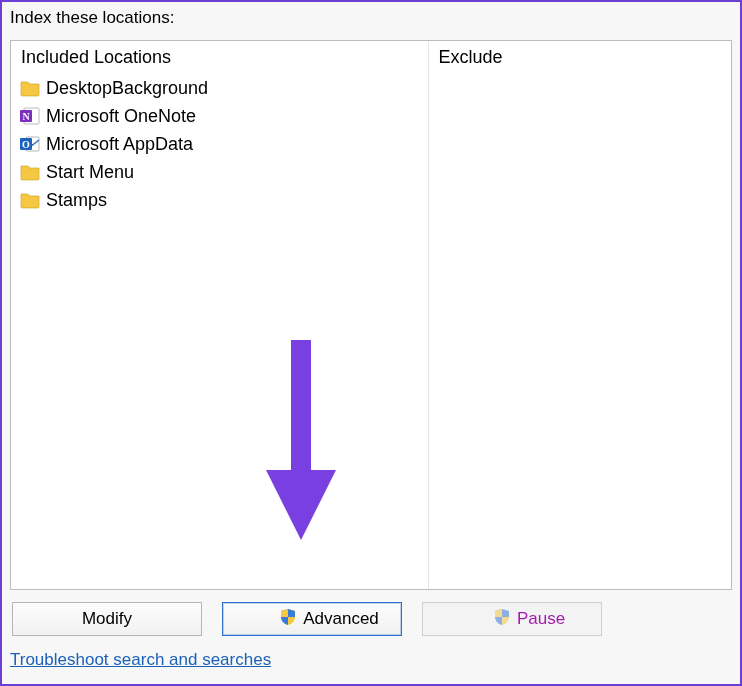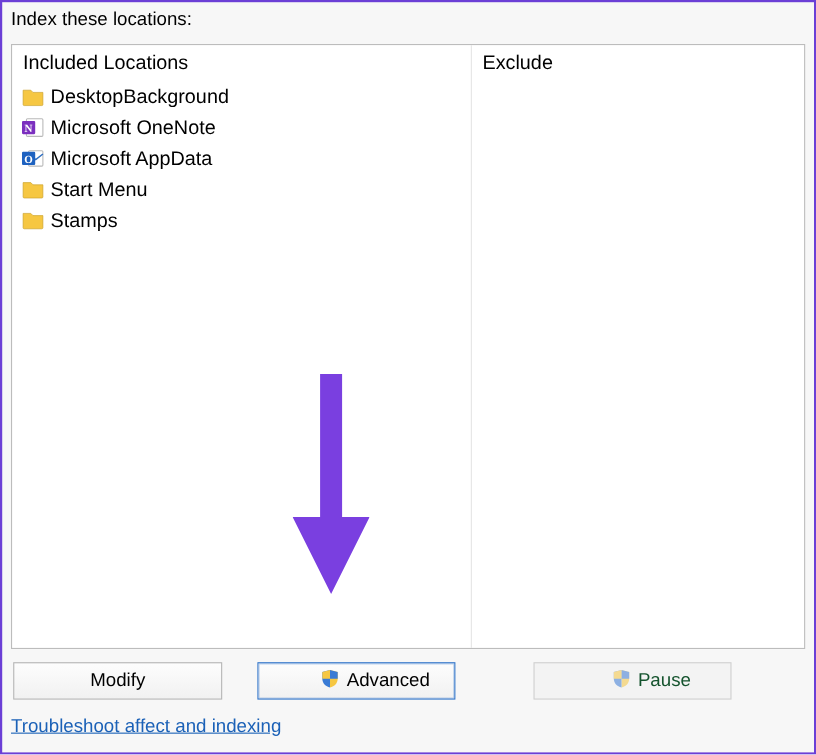--- a/index.html
+++ b/index.html
@@ -66,21 +66,21 @@
     display: inline-flex;
     align-items: center;
     justify-content: center;
     flex-shrink: 0;
   }
   .exclude-rows .row {
     padding-left: 10px;
   }
   .buttons {
     display: flex;
-    gap: 32px;
+    gap: 20px;
     padding: 12px 10px 8px 10px;
     align-items: center;
   }
   .btn {
     height: 34px;
     border: 1px solid #b5b5b5;
     background: linear-gradient(#fdfdfd, #f1f1f1);
     font-size: 17px;
     display: inline-flex;
     align-items: center;
@@ -89,25 +89,24 @@
     cursor: pointer;
     color: #000;
   }
   .btn.wide   { width: 190px; }
   .btn.mid    { width: 180px; padding-left: 40px; }
   .btn.primary {
     border: 1px solid #2e73c9;
     box-shadow: 0 0 0 1px rgba(46,115,201,.3) inset;
   }
   .btn.disabled {
-    color: #14532d;
+    color: #a21caf;
     background: #f3f3f3;
     border-color: #d0d0d0;
     cursor: default;
-    margin-left: 39px;
   }
   .btn.disabled svg { opacity: .55; }
   .links {
     display: flex;
     flex-direction: column;
     gap: 10px;
     padding: 6px 8px 14px 8px;
   }
   .link {
     color: #1b61b7;
@@ -208,20 +207,20 @@
           <path d="M9 1 L2 3 V9 C2 13 5 16 9 17 V1 Z" fill="#3a7bd5"></path>
           <path d="M9 1 L16 3 V9 H9 Z" fill="#3a7bd5"></path>
           <path d="M9 1 L2 3 V9 H9 Z" fill="#f6c742"></path>
         </svg>
       </span>
       <span>Pause</span>
     </button>
   </div>
 
   <div class="links">
-    <a class="link">Troubleshoot affect and indexing</a>
+    <a class="link">Troubleshoot search and searches</a>
   </div>
 
   <svg class="annotation-arrow" width="70" height="200" viewBox="0 0 70 200">
     <path d="M25 0 H45 V130 H70 L35 200 L0 130 H25 Z" fill="#7a3fe0"></path>
   </svg>
 
 </div>
 
 </body></html>

